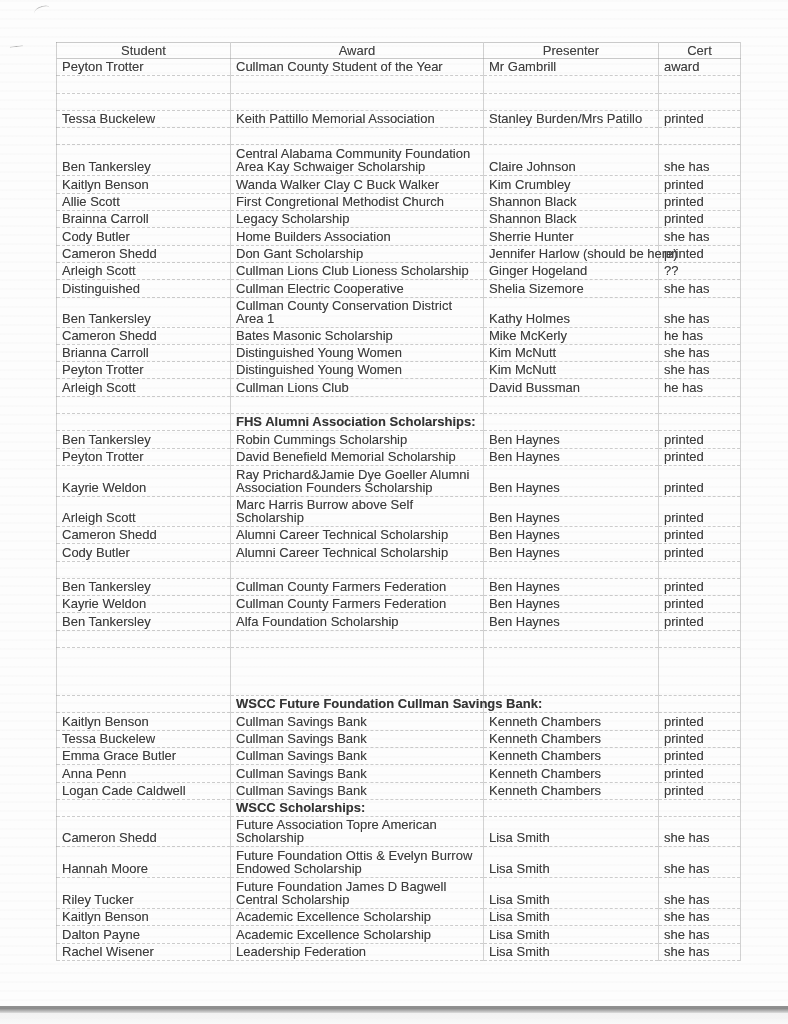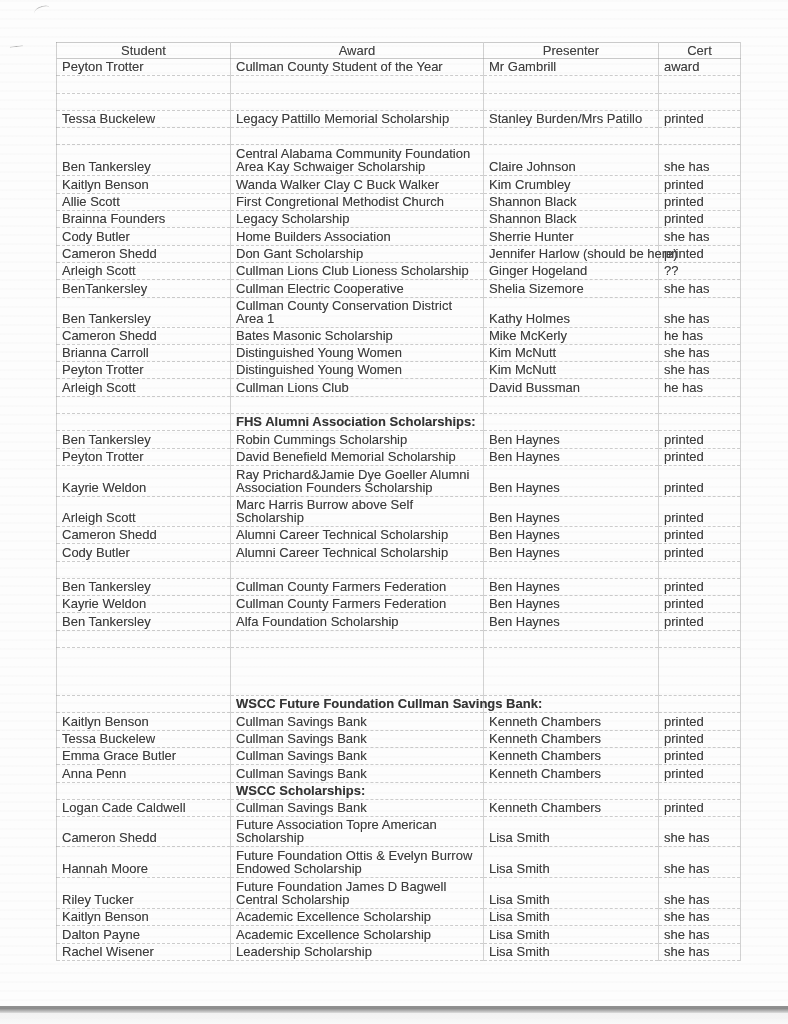--- a/index.html
+++ b/index.html
@@ -138,21 +138,21 @@
           <td class="cell-cert"></td>
         </tr>
         <tr class="r-normal">
           <td class="cell-student"></td>
           <td class="cell-award"></td>
           <td class="cell-presenter"></td>
           <td class="cell-cert"></td>
         </tr>
         <tr class="r-normal">
           <td class="cell-student">Tessa Buckelew</td>
-          <td class="cell-award">Legacy Pattillo Memorial Scholarship</td>
+          <td class="cell-award">Keith Pattillo Memorial Association</td>
           <td class="cell-presenter">Stanley Burden/Mrs Patillo</td>
           <td class="cell-cert">printed</td>
         </tr>
         <tr class="r-normal">
           <td class="cell-student"></td>
           <td class="cell-award"></td>
           <td class="cell-presenter"></td>
           <td class="cell-cert"></td>
         </tr>
         <tr class="r-double">
@@ -167,21 +167,21 @@
           <td class="cell-presenter">Kim Crumbley</td>
           <td class="cell-cert">printed</td>
         </tr>
         <tr class="r-normal">
           <td class="cell-student">Allie Scott</td>
           <td class="cell-award">First Congretional Methodist Church</td>
           <td class="cell-presenter">Shannon Black</td>
           <td class="cell-cert">printed</td>
         </tr>
         <tr class="r-normal">
-          <td class="cell-student">Brainna Founders</td>
+          <td class="cell-student">Brainna Carroll</td>
           <td class="cell-award">Legacy Scholarship</td>
           <td class="cell-presenter">Shannon Black</td>
           <td class="cell-cert">printed</td>
         </tr>
         <tr class="r-normal">
           <td class="cell-student">Cody Butler</td>
           <td class="cell-award">Home Builders Association</td>
           <td class="cell-presenter">Sherrie Hunter</td>
           <td class="cell-cert">she has</td>
         </tr>
@@ -191,21 +191,21 @@
           <td class="cell-presenter">Jennifer Harlow  (should be here)</td>
           <td class="cell-cert">printed</td>
         </tr>
         <tr class="r-normal">
           <td class="cell-student">Arleigh Scott</td>
           <td class="cell-award">Cullman Lions Club Lioness Scholarship</td>
           <td class="cell-presenter">Ginger Hogeland</td>
           <td class="cell-cert">??</td>
         </tr>
         <tr class="r-normal">
-          <td class="cell-student">BenTankersley</td>
+          <td class="cell-student">Distinguished</td>
           <td class="cell-award">Cullman Electric Cooperative</td>
           <td class="cell-presenter">Shelia Sizemore</td>
           <td class="cell-cert">she has</td>
         </tr>
         <tr class="r-normal">
           <td class="cell-student">Ben Tankersley</td>
           <td class="cell-award">Cullman County Conservation District Area 1</td>
           <td class="cell-presenter">Kathy Holmes</td>
           <td class="cell-cert">she has</td>
         </tr>
@@ -341,32 +341,32 @@
           <td class="cell-presenter">Kenneth Chambers</td>
           <td class="cell-cert">printed</td>
         </tr>
         <tr class="r-normal">
           <td class="cell-student">Anna Penn</td>
           <td class="cell-award">Cullman Savings Bank</td>
           <td class="cell-presenter">Kenneth Chambers</td>
           <td class="cell-cert">printed</td>
         </tr>
         <tr class="r-normal">
-          <td class="cell-student"></td>
-          <td class="cell-award section">WSCC Scholarships:</td>
-          <td class="cell-presenter"></td>
-          <td class="cell-cert"></td>
-        </tr>
-        <tr class="r-normal">
           <td class="cell-student">Logan Cade Caldwell</td>
           <td class="cell-award">Cullman Savings Bank</td>
           <td class="cell-presenter">Kenneth Chambers</td>
           <td class="cell-cert">printed</td>
         </tr>
         <tr class="r-normal">
+          <td class="cell-student"></td>
+          <td class="cell-award section">WSCC Scholarships:</td>
+          <td class="cell-presenter"></td>
+          <td class="cell-cert"></td>
+        </tr>
+        <tr class="r-normal">
           <td class="cell-student">Cameron Shedd</td>
           <td class="cell-award">Future Association Topre American Scholarship</td>
           <td class="cell-presenter">Lisa Smith</td>
           <td class="cell-cert">she has</td>
         </tr>
         <tr class="r-double">
           <td class="cell-student">Hannah Moore</td>
           <td class="cell-award">Future Foundation Ottis &amp; Evelyn Burrow Endowed Scholarship</td>
           <td class="cell-presenter">Lisa Smith</td>
           <td class="cell-cert">she has</td>
@@ -384,21 +384,21 @@
           <td class="cell-cert">she has</td>
         </tr>
         <tr class="r-normal">
           <td class="cell-student">Dalton Payne</td>
           <td class="cell-award">Academic Excellence Scholarship</td>
           <td class="cell-presenter">Lisa Smith</td>
           <td class="cell-cert">she has</td>
         </tr>
         <tr class="r-normal">
           <td class="cell-student">Rachel Wisener</td>
-          <td class="cell-award">Leadership Scholarship</td>
+          <td class="cell-award">Leadership Federation</td>
           <td class="cell-presenter">Lisa Smith</td>
           <td class="cell-cert">she has</td>
         </tr>
       </tbody>
   </table>
 
   <div class="bottom-band"></div>
   <div class="bottom-haze"></div>
 
 </div>

